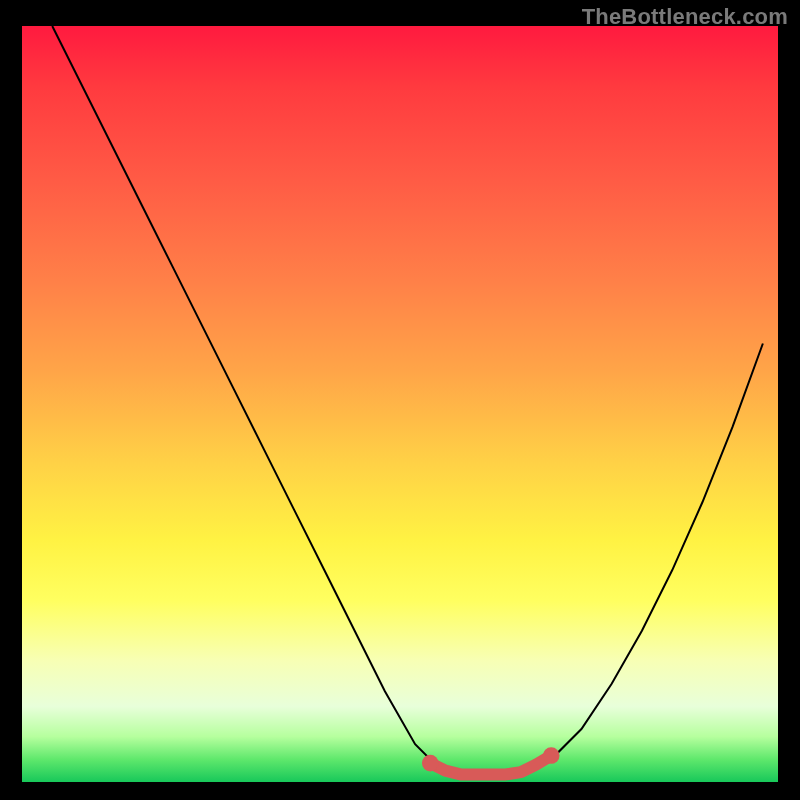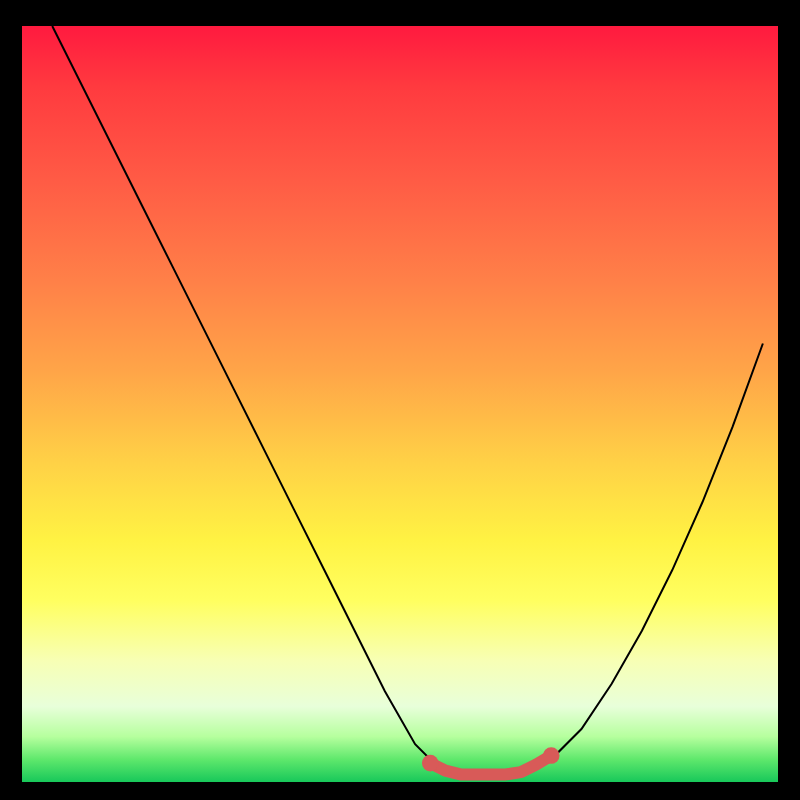--- a/index.html
+++ b/index.html
@@ -58,20 +58,21 @@
     width: 100%;
     height: 100%;
     overflow: visible;
   }
 </style>
 </head>
 <body>
 
 <div class="frame">
 
+  <div class="watermark">TheBottleneck.com</div>
 
   <div class="plot-area">
     <svg class="curve" viewBox="0 0 100 100" preserveAspectRatio="none">
       <path id="main-curve" fill="none" stroke="#000" stroke-width="2" vector-effect="non-scaling-stroke" d="M4.00 0.00 L8.00 8.00 L12.00 16.00 L16.00 24.00 L20.00 32.00 L24.00 40.00 L28.00 48.00 L32.00 56.00 L36.00 64.00 L40.00 72.00 L44.00 80.00 L48.00 88.00 L52.00 95.00 L55.00 98.00 L58.00 99.00 L62.00 99.00 L66.00 99.00 L70.00 97.00 L74.00 93.00 L78.00 87.00 L82.00 80.00 L86.00 72.00 L90.00 63.00 L94.00 53.00 L98.00 42.00"></path>
       <path id="highlight-curve" fill="none" stroke="#d85a58" stroke-width="12" stroke-linecap="round" stroke-linejoin="round" vector-effect="non-scaling-stroke" d="M54.00 97.50 L56.00 98.50 L58.00 99.00 L60.00 99.00 L62.00 99.00 L64.00 99.00 L66.00 98.70 L68.00 97.70 L70.00 96.50"></path>
       <circle id="highlight-start" r="1.1" fill="#d85a58" cx="54" cy="97.5"></circle>
       <circle id="highlight-end" r="1.1" fill="#d85a58" cx="70" cy="96.5"></circle>
     </svg>
   </div>
 

